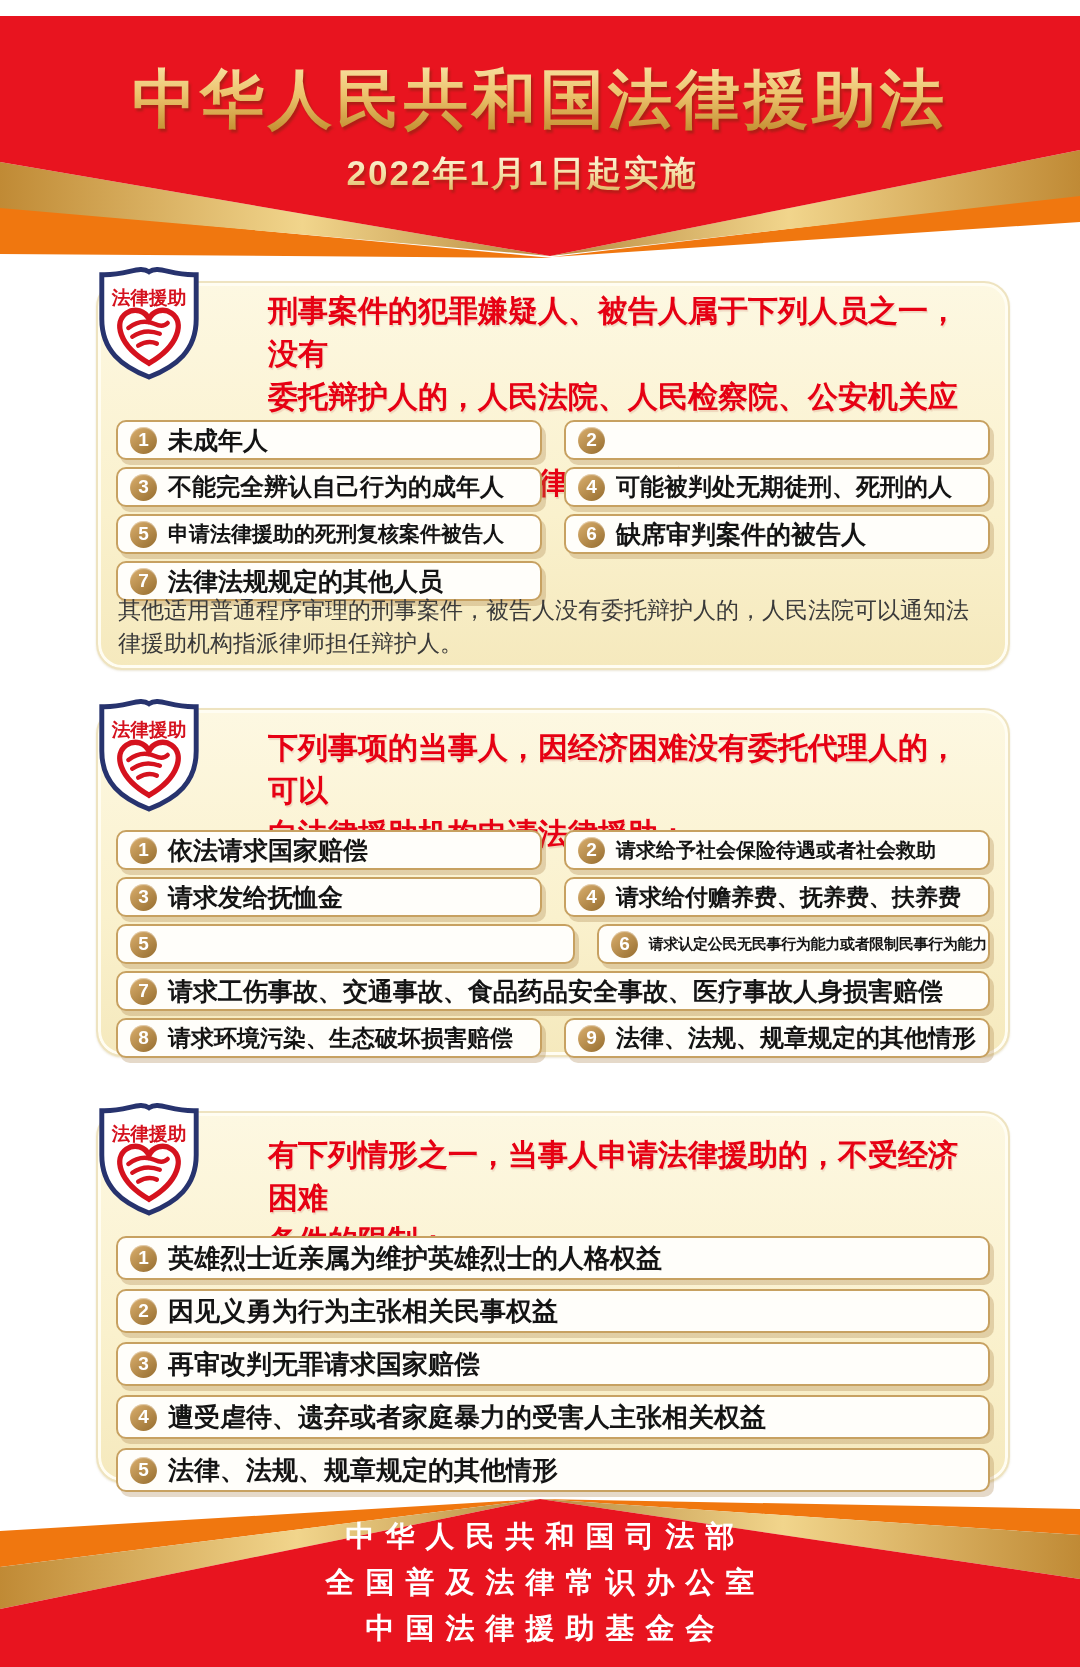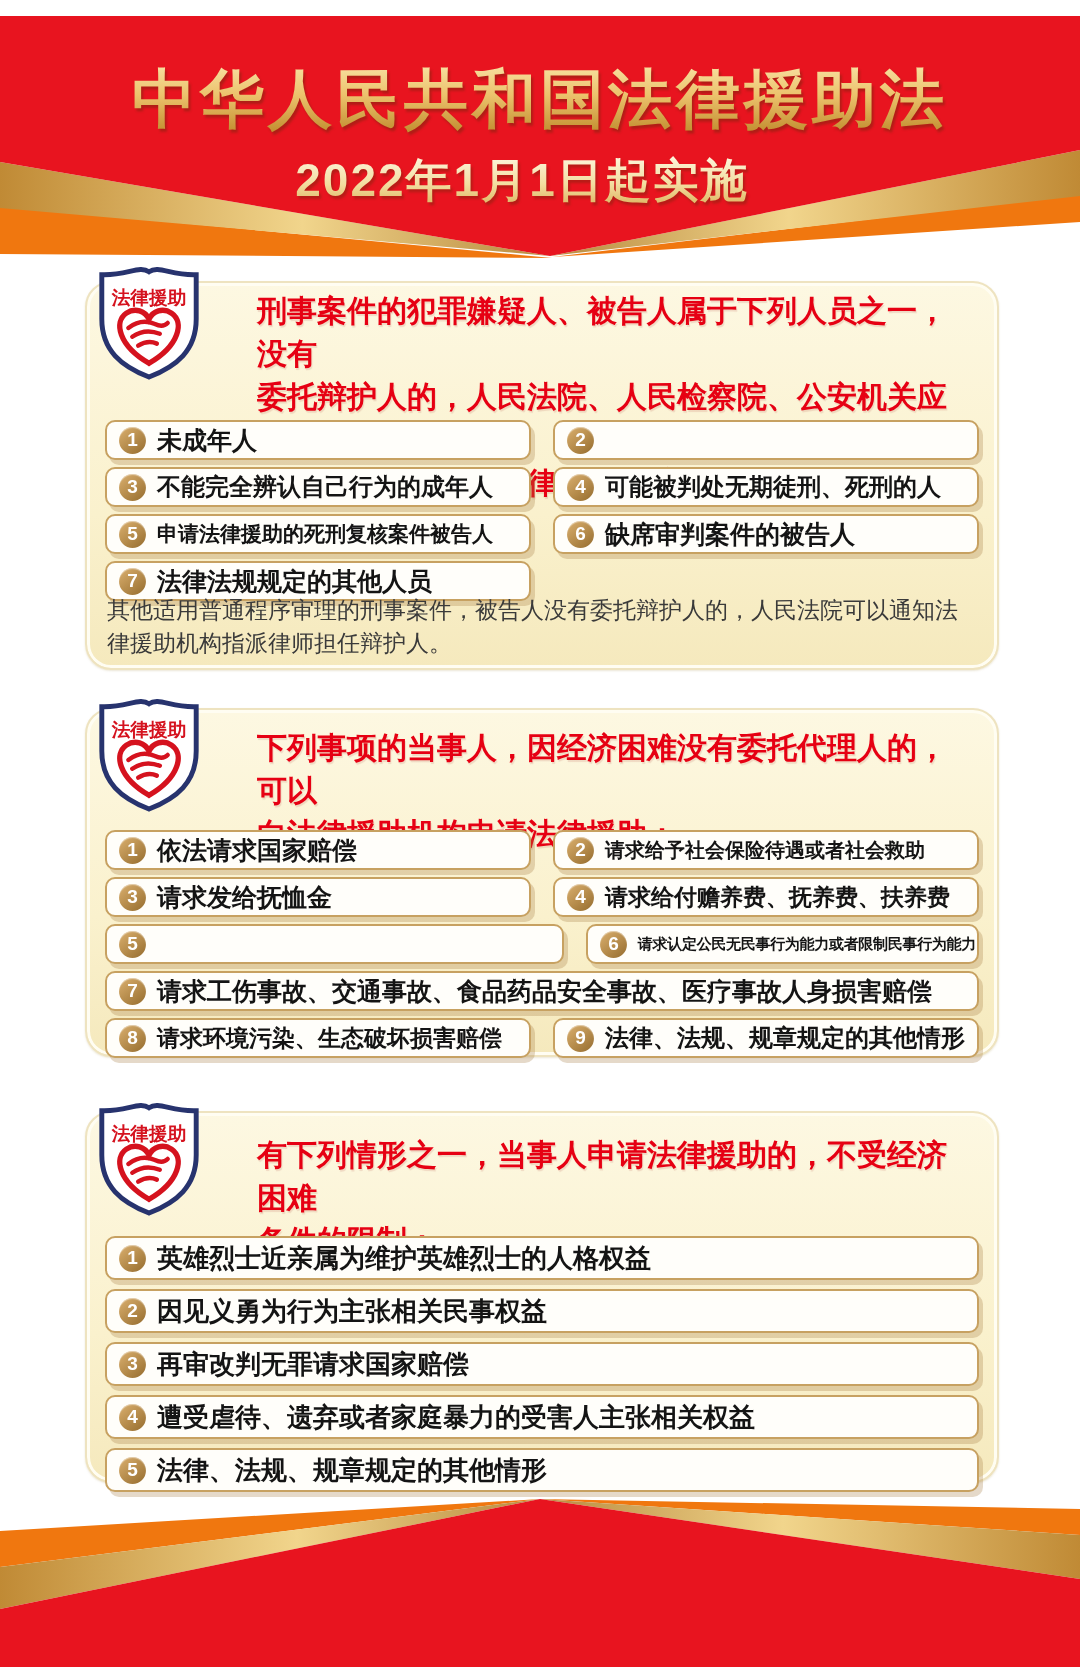--- a/index.html
+++ b/index.html
@@ -12,28 +12,28 @@
   
   .poster-title{
     position:absolute;top:40px;left:0;width:1080px;text-align:center;
     font-size:64px;font-weight:900;letter-spacing:4px;
     background:linear-gradient(180deg,#fbe9b0 0%,#ecc26c 45%,#b67f1f 100%);
     -webkit-background-clip:text;background-clip:text;color:transparent;
     filter:drop-shadow(2px 3px 1px rgba(110,40,10,.45));
   }
   .poster-subtitle{
     position:absolute;top:134px;left:0;width:1044px;text-align:center;
-    font-size:46px;font-weight:800;letter-spacing:2px;
+    font-size:35px;font-weight:800;letter-spacing:2px;
     background:linear-gradient(180deg,#fffbe9 0%,#f3dda0 55%,#d8a94f 100%);
     -webkit-background-clip:text;background-clip:text;color:transparent;
     filter:drop-shadow(2px 3px 1px rgba(110,40,10,.4));
   }
   
   .panel{
-    position:absolute;left:85px;width:910px;border-radius:26px;
+    position:absolute;left:96px;width:910px;border-radius:26px;
     background:linear-gradient(180deg,#fdf8e2 0%,#faf1cd 60%,#f5e9bd 100%);
     border:2px solid #eee3c0;
     box-shadow:inset 0 0 0 3px #fffdf2, 0 1px 2px rgba(180,160,100,.25);
   }
   .panel.p1{top:265px;height:385px;}
   .panel.p2{top:692px;height:345px;}
   .panel.p3{top:1095px;height:368px;}
   .panel-header{
     position:absolute;left:170px;width:700px;
     color:#e60013;font-weight:900;font-size:30px;line-height:43px;
@@ -293,14 +293,19 @@
           <stop offset="1" stop-color="#b98a3e"></stop>
       </linearGradient>
     </defs>
     <polygon points="540,8 0,76 0,40" fill="#f0770f"></polygon>
     <polygon points="540,8 1080,44 1080,18" fill="#f0770f"></polygon>
     <polygon points="540,8 0,118 0,76" fill="url(#goldFL)"></polygon>
     <polygon points="540,8 1080,88 1080,44" fill="url(#goldFR)"></polygon>
     <polygon points="540,8 1080,88 1080,192 0,192 0,118" fill="#e8141f"></polygon>
   </svg>
 
+  <div class="footer-text">
+    <div>中华人民共和国司法部</div>
+    <div>全国普及法律常识办公室</div>
+    <div>中国法律援助基金会</div>
+  </div>
 
 </div>
 
 </body></html>

